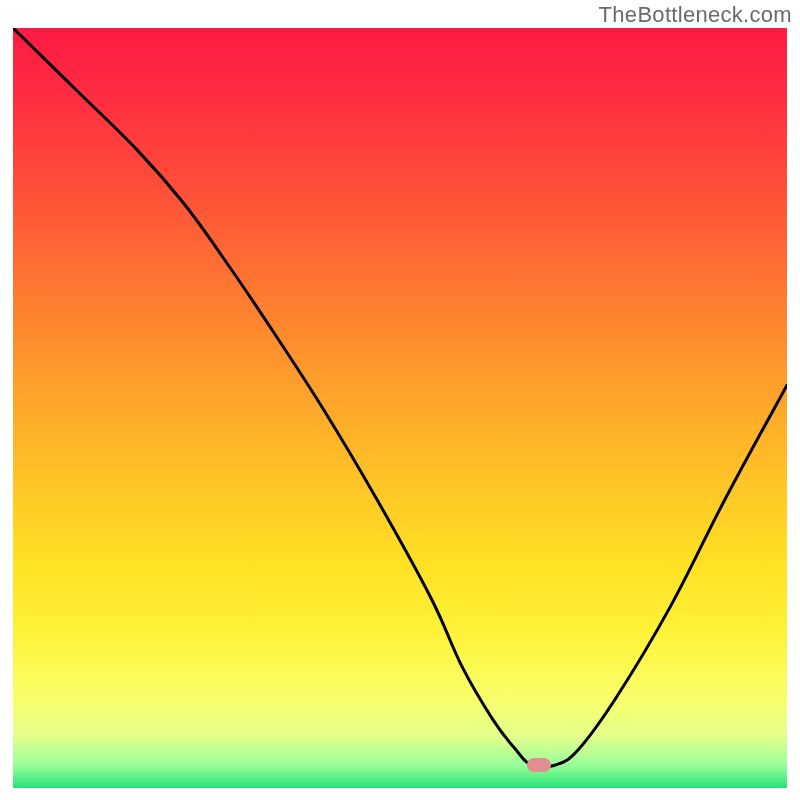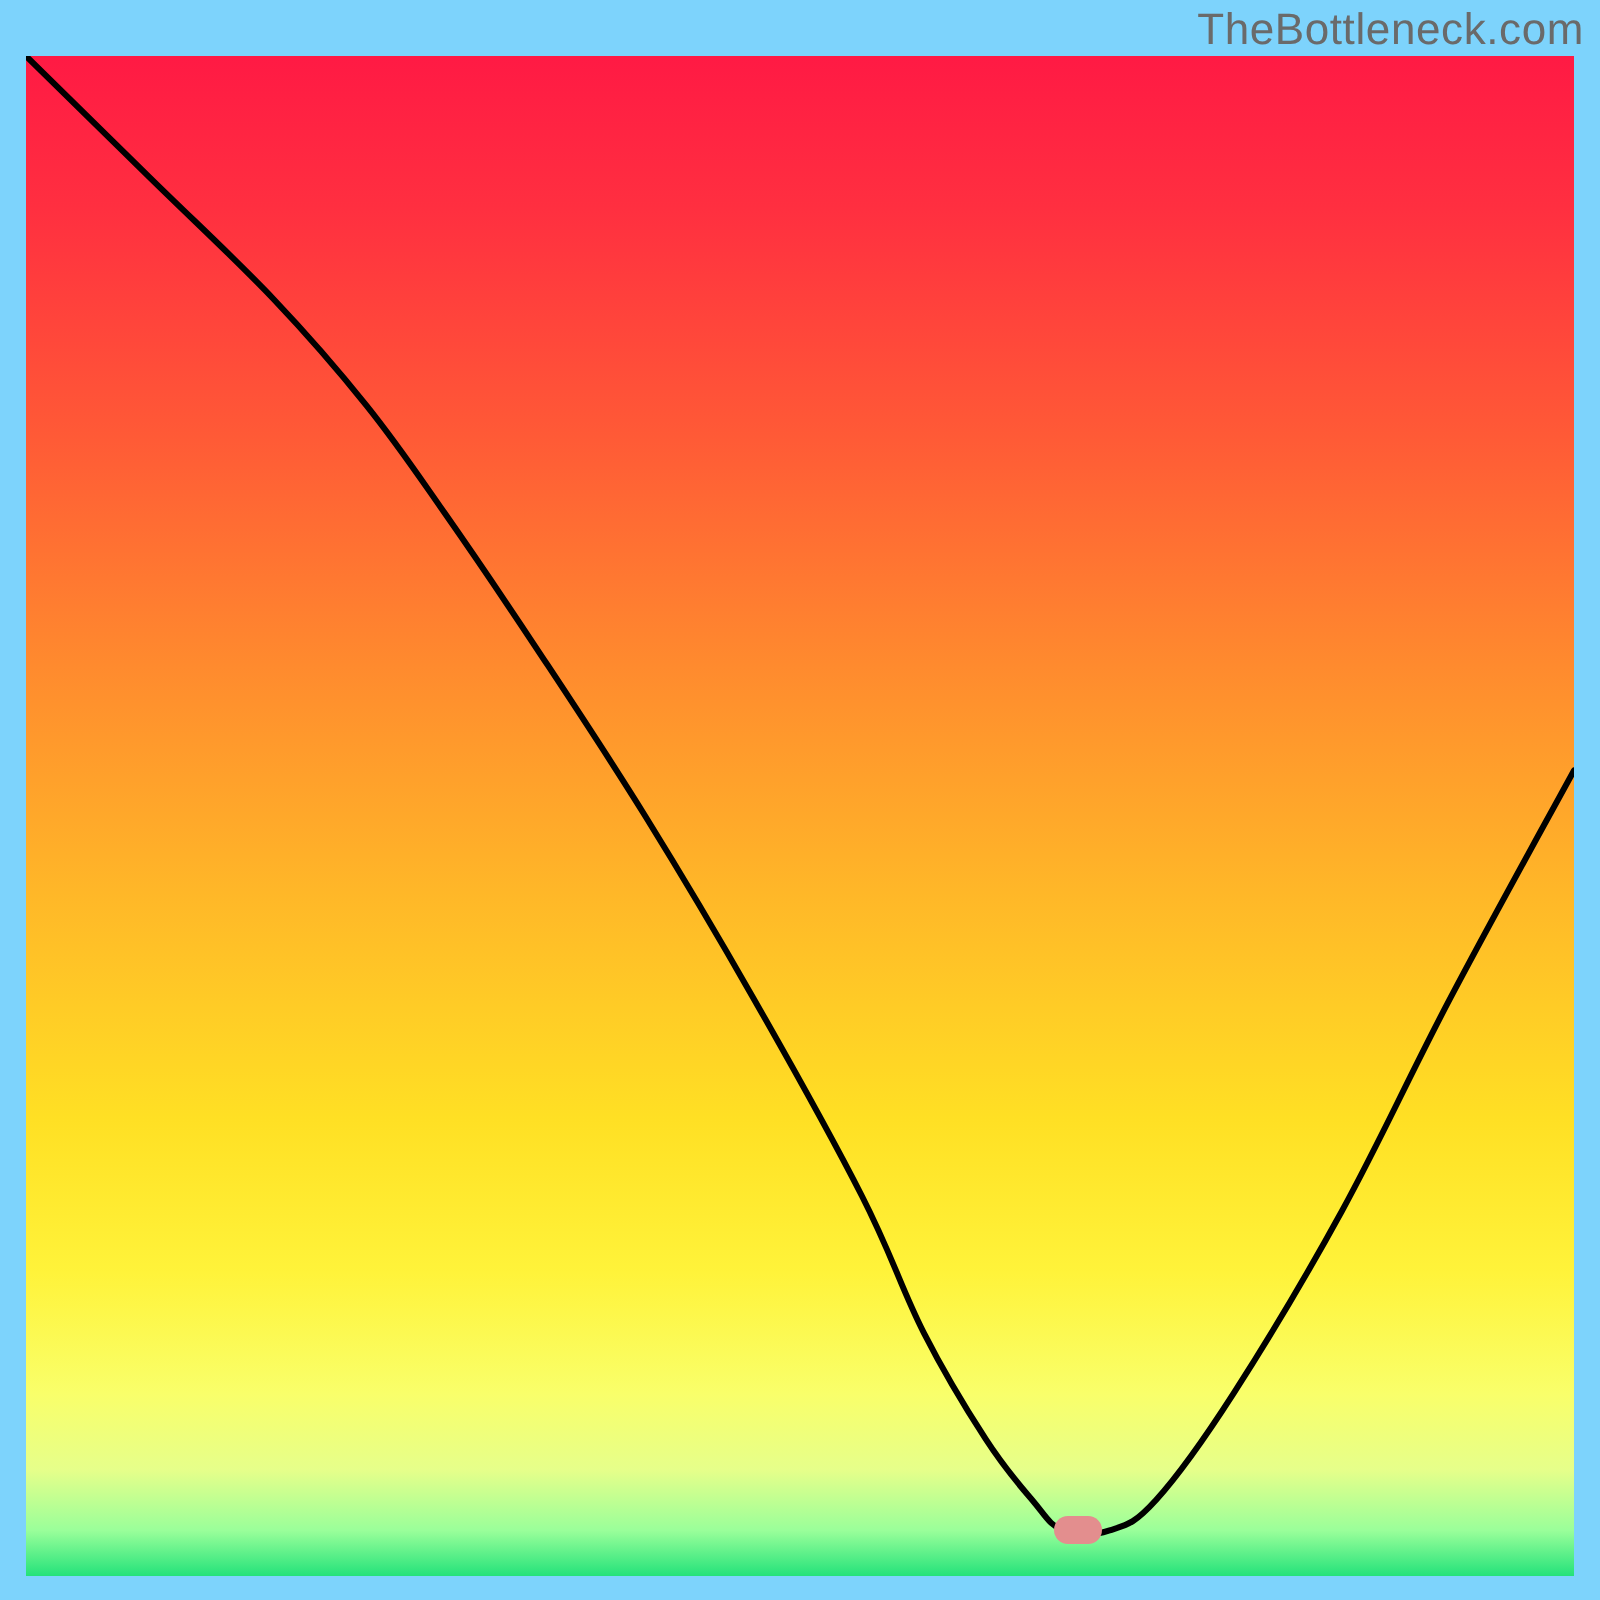--- a/index.html
+++ b/index.html
@@ -8,21 +8,21 @@
     width: 800px;
     height: 800px;
     background: #000;
     overflow: hidden;
     font-family: Arial, Helvetica, sans-serif;
   }
   .frame {
     position: relative;
     width: 800px;
     height: 800px;
-    background: #7dd3fc;
+    background: #ffffff;
   }
   .watermark {
     position: absolute;
     top: 2px;
     right: 8px;
     color: #6a6a6a;
     font-size: 22px;
     font-weight: 500;
     letter-spacing: 0.3px;
     z-index: 20;

